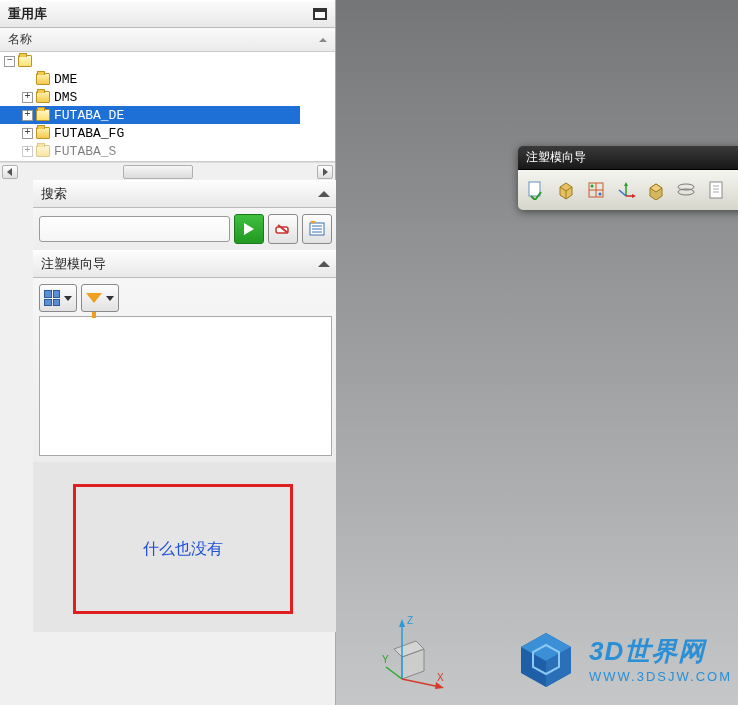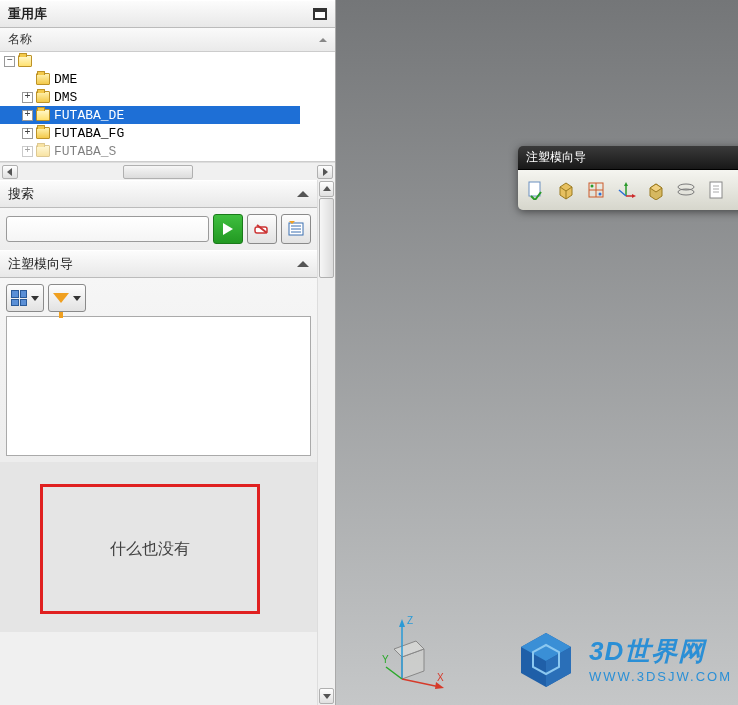--- a/index.html
+++ b/index.html
@@ -155,21 +155,21 @@
   position: absolute; left: 35%; top: 0;
   width: 70px; height: 14px;
   background: linear-gradient(180deg,#f6f6f6,#dcdcdc);
   border: 1px solid #b0b0b0;
   border-radius: 2px;
 }
 .section-body {
   padding: 6px;
   background: linear-gradient(180deg,#f6f6f6,#ededed);
 }
-.main-scroll { flex:1; display:flex; }
+.main-scroll { flex:1; display:flex;padding-left:33px; }
 .main-scroll-content { flex:1; display:flex; flex-direction:column; }
 .vscroll {
   width: 18px;
   background: #f0f0f0;
   border-left: 1px solid #ddd;
   display:flex; flex-direction:column;
 }
 .vscroll-arrow {
   height: 16px;
   background: linear-gradient(180deg,#fefefe, #e0e0e0);
@@ -248,21 +248,21 @@
   background: #e5e5e5;
   position: relative;
 }
 .red-rect {
   position:absolute;
   left: 40px; top: 22px;
   width: 220px; height: 130px;
   border: 3px solid #e02020;
   display:flex; align-items:center; justify-content:center;
 }
-.red-text { color:#404040; font-size:16px; font-family:"Microsoft YaHei",sans-serif; }
+.red-text { color:#1d4ed8; font-size:16px; font-family:"Microsoft YaHei",sans-serif; }
 
 .floating-toolbar {
   position:absolute;
   top: 146px; left: 182px;
   width: 260px;
   border-radius: 5px;
   overflow: hidden;
   box-shadow: 0 2px 8px rgba(0,0,0,.5);
 }
 .ft-title {

